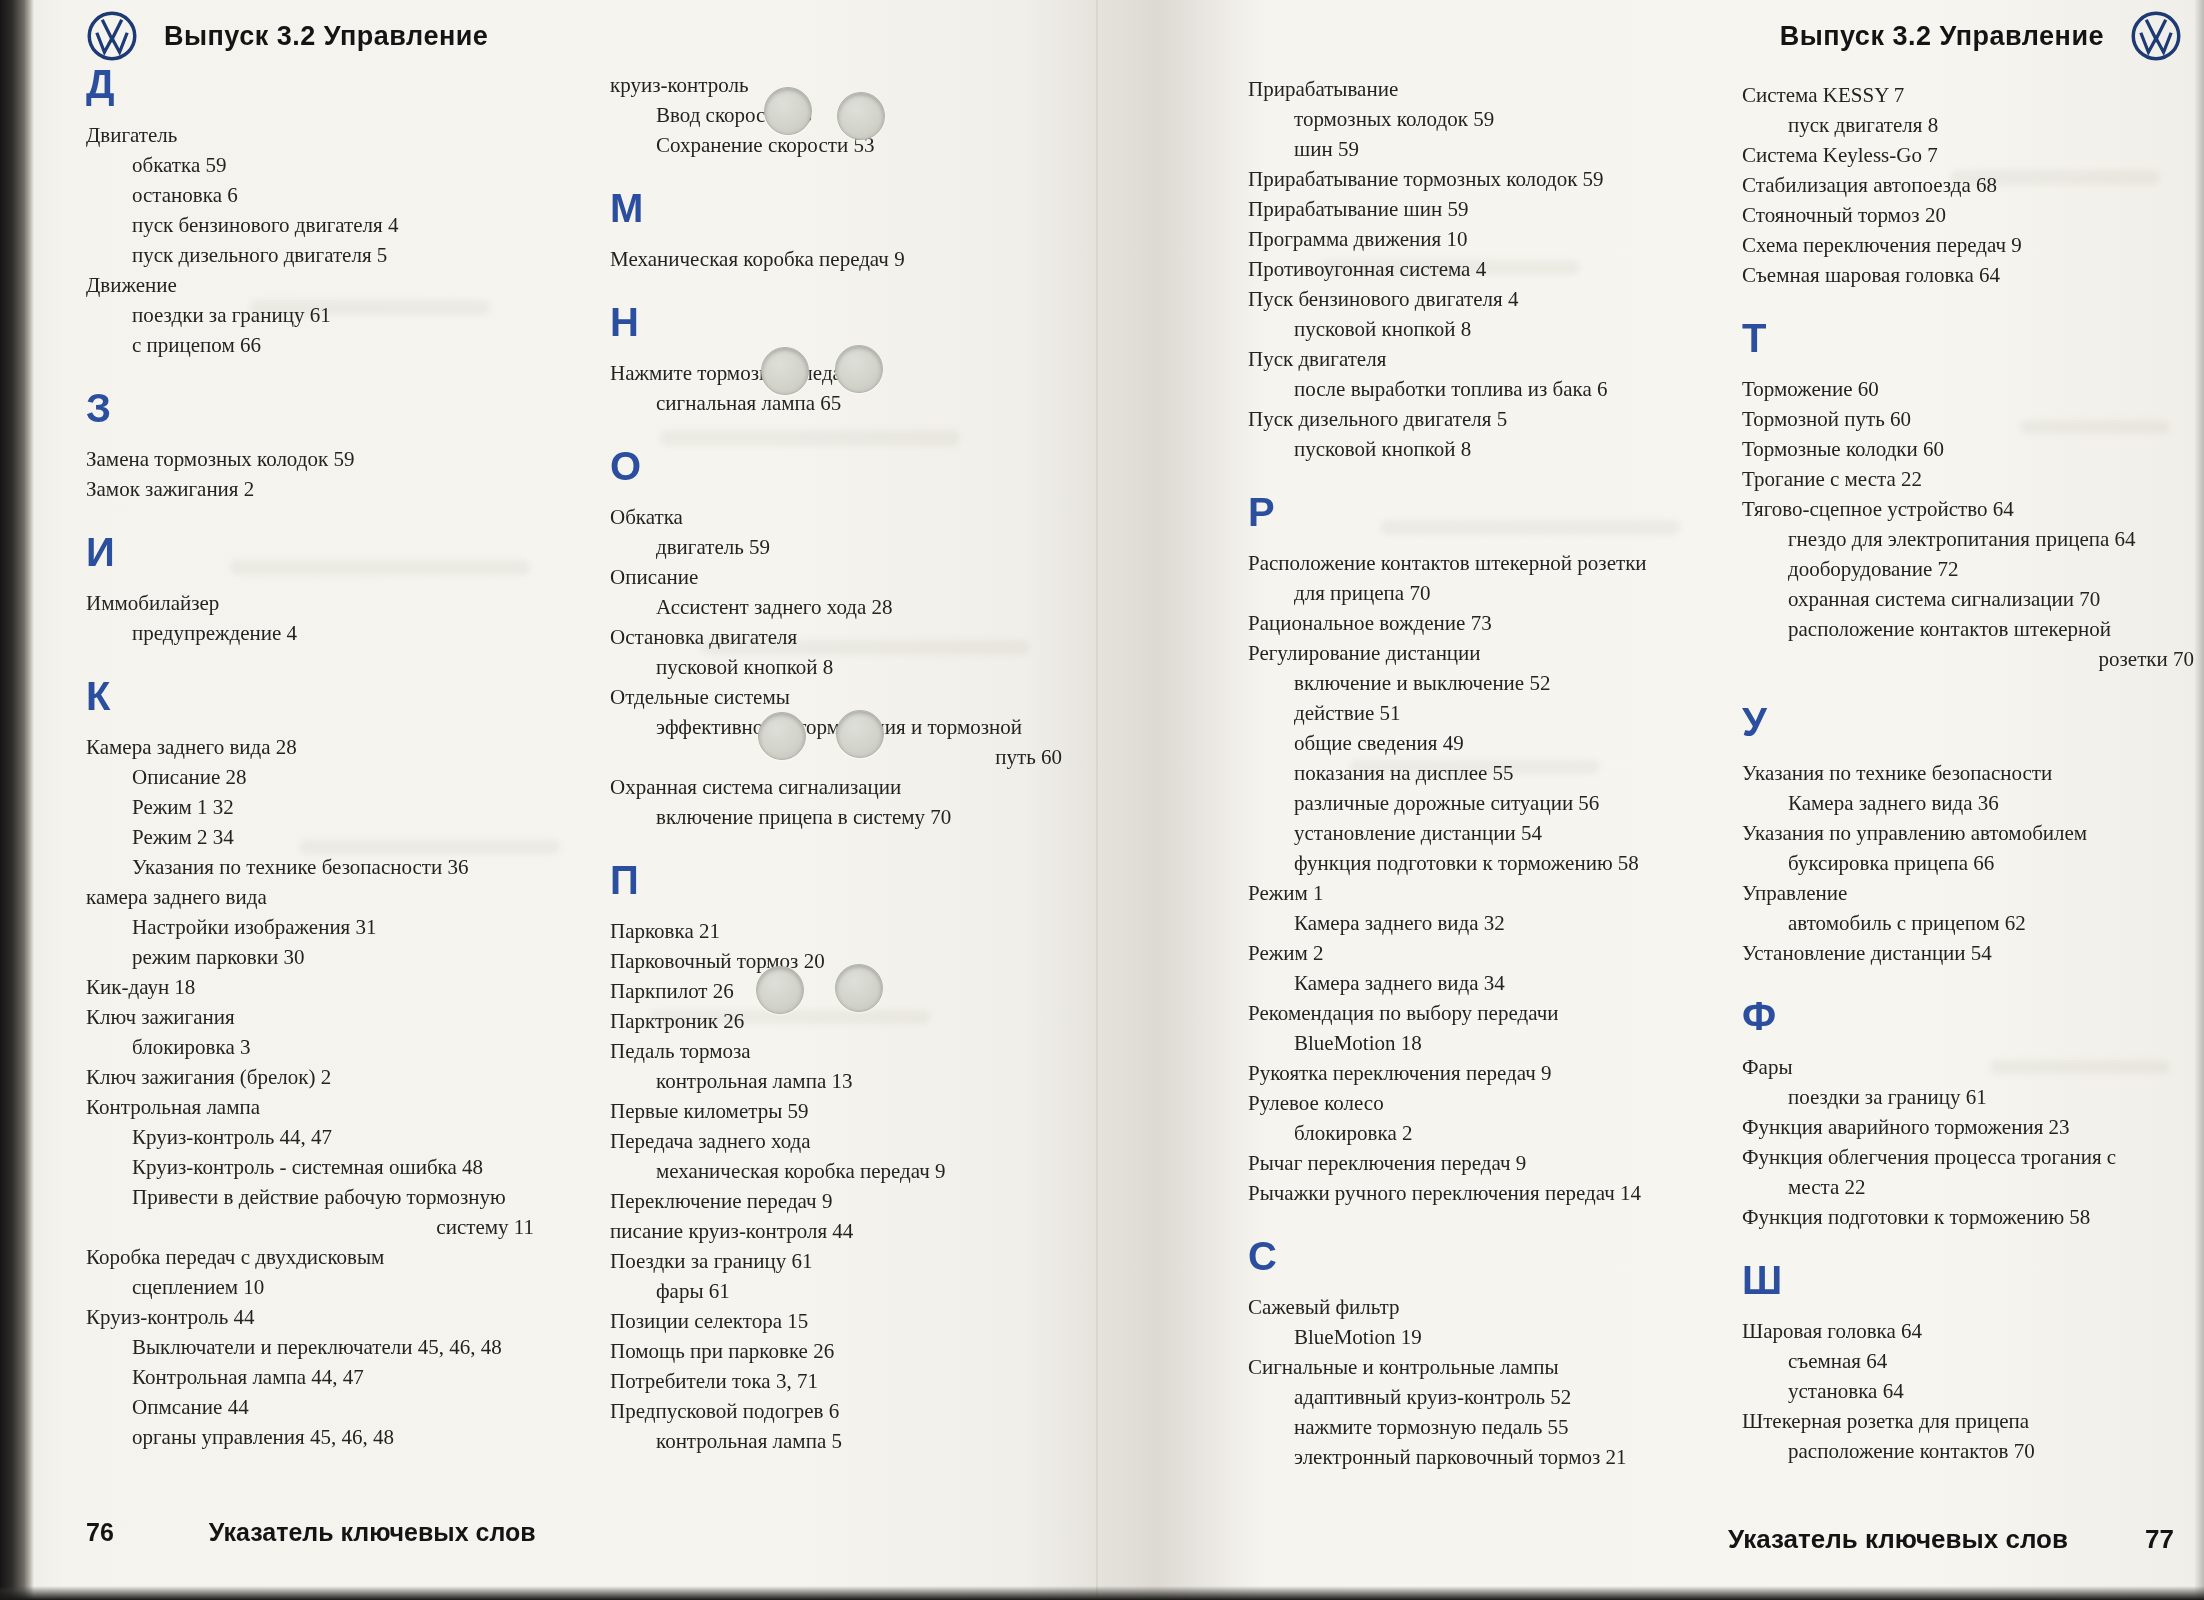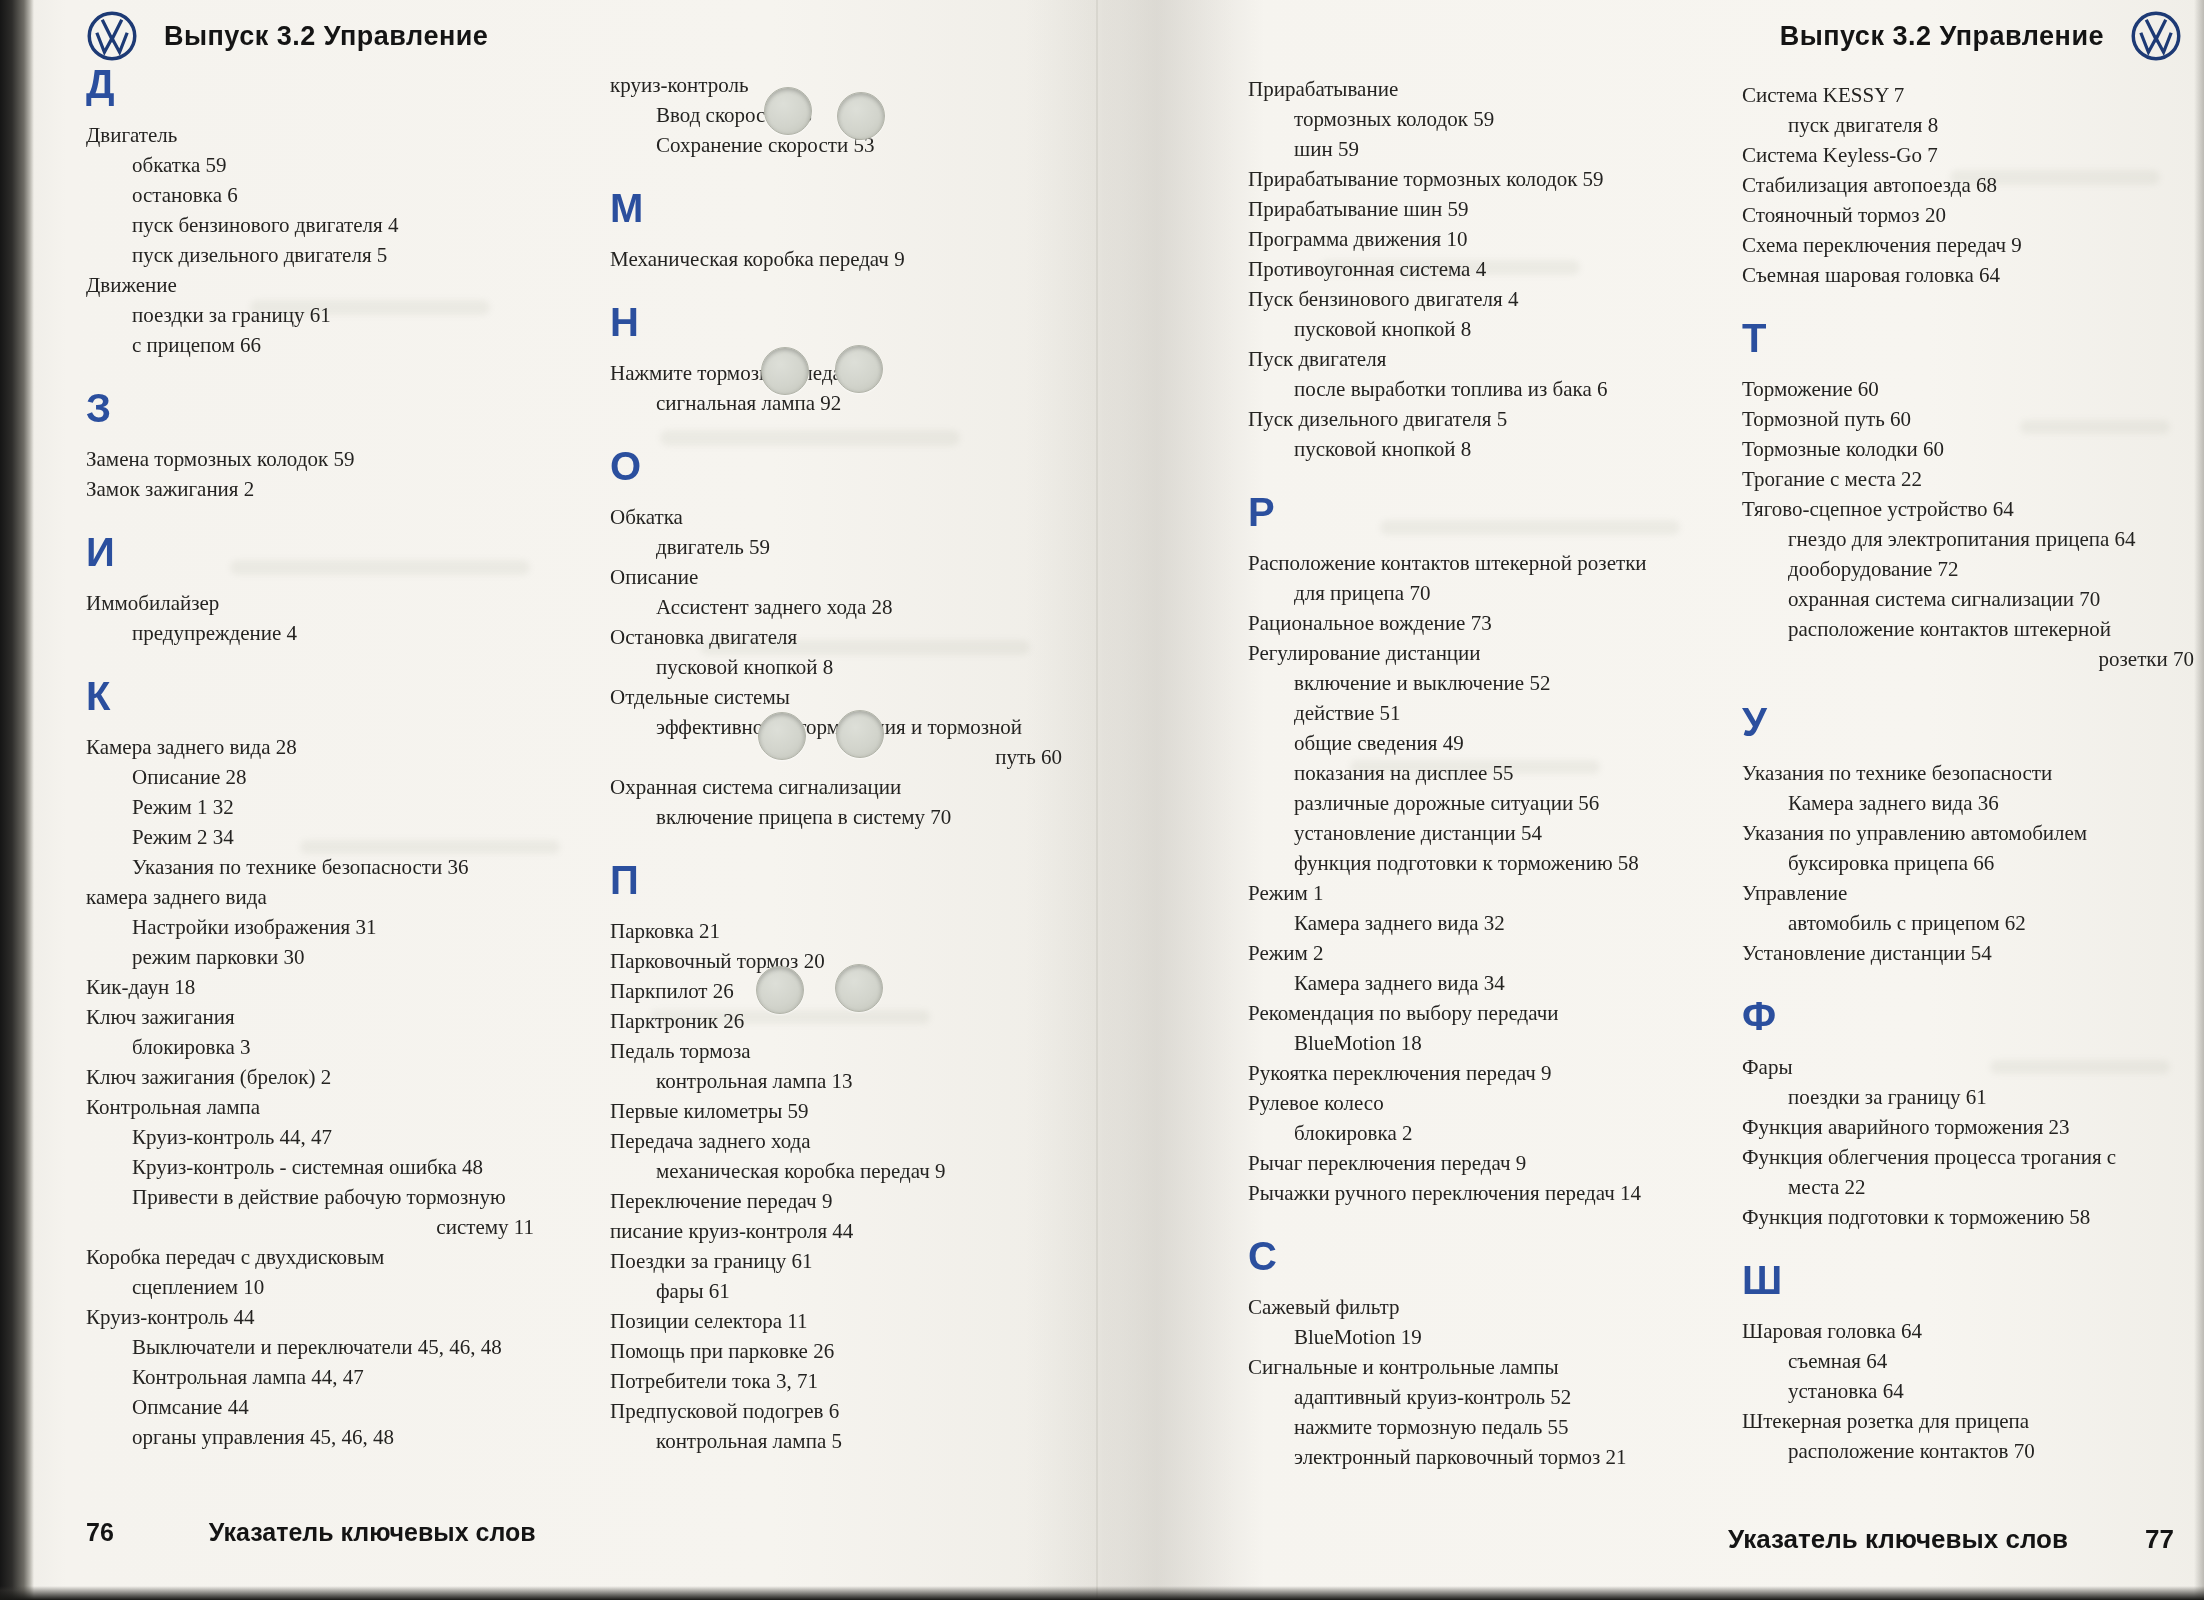--- a/index.html
+++ b/index.html
@@ -129,21 +129,21 @@
       <div class="entry ind1">органы управления  45, 46, 48</div>
     </div>
   <div class="col" style="left:610px;top:70px;width:452px;">
       <div class="entry ind0">круиз-контроль</div>
       <div class="entry ind1">Ввод скорости  53</div>
       <div class="entry ind1">Сохранение скорости  53</div>
       <div class="letter">М</div>
       <div class="entry ind0">Механическая коробка передач  9</div>
       <div class="letter">Н</div>
       <div class="entry ind0">Нажмите тормозную педаль</div>
-      <div class="entry ind1">сигнальная лампа  92</div>
+      <div class="entry ind1">сигнальная лампа  65</div>
       <div class="letter">О</div>
       <div class="entry ind0">Обкатка</div>
       <div class="entry ind1">двигатель  59</div>
       <div class="entry ind0">Описание</div>
       <div class="entry ind1">Ассистент заднего хода  28</div>
       <div class="entry ind0">Остановка двигателя</div>
       <div class="entry ind1">пусковой кнопкой  8</div>
       <div class="entry ind0">Отдельные системы</div>
       <div class="entry ind1">эффективность торможения и тормозной</div>
       <div class="entry ind2">путь  60</div>
@@ -156,21 +156,21 @@
       <div class="entry ind0">Парктроник  26</div>
       <div class="entry ind0">Педаль тормоза</div>
       <div class="entry ind1">контрольная лампа  13</div>
       <div class="entry ind0">Первые километры  59</div>
       <div class="entry ind0">Передача заднего хода</div>
       <div class="entry ind1">механическая коробка передач  9</div>
       <div class="entry ind0">Переключение передач  9</div>
       <div class="entry ind0">писание круиз-контроля  44</div>
       <div class="entry ind0">Поездки за границу  61</div>
       <div class="entry ind1">фары  61</div>
-      <div class="entry ind0">Позиции селектора  11</div>
+      <div class="entry ind0">Позиции селектора  15</div>
       <div class="entry ind0">Помощь при парковке  26</div>
       <div class="entry ind0">Потребители тока  3, 71</div>
       <div class="entry ind0">Предпусковой подогрев  6</div>
       <div class="entry ind1">контрольная лампа  5</div>
     </div>
   <div class="col" style="left:1248px;top:74px;width:470px;">
       <div class="entry ind0">Прирабатывание</div>
       <div class="entry ind1">тормозных колодок  59</div>
       <div class="entry ind1">шин  59</div>
       <div class="entry ind0">Прирабатывание тормозных колодок  59</div>

